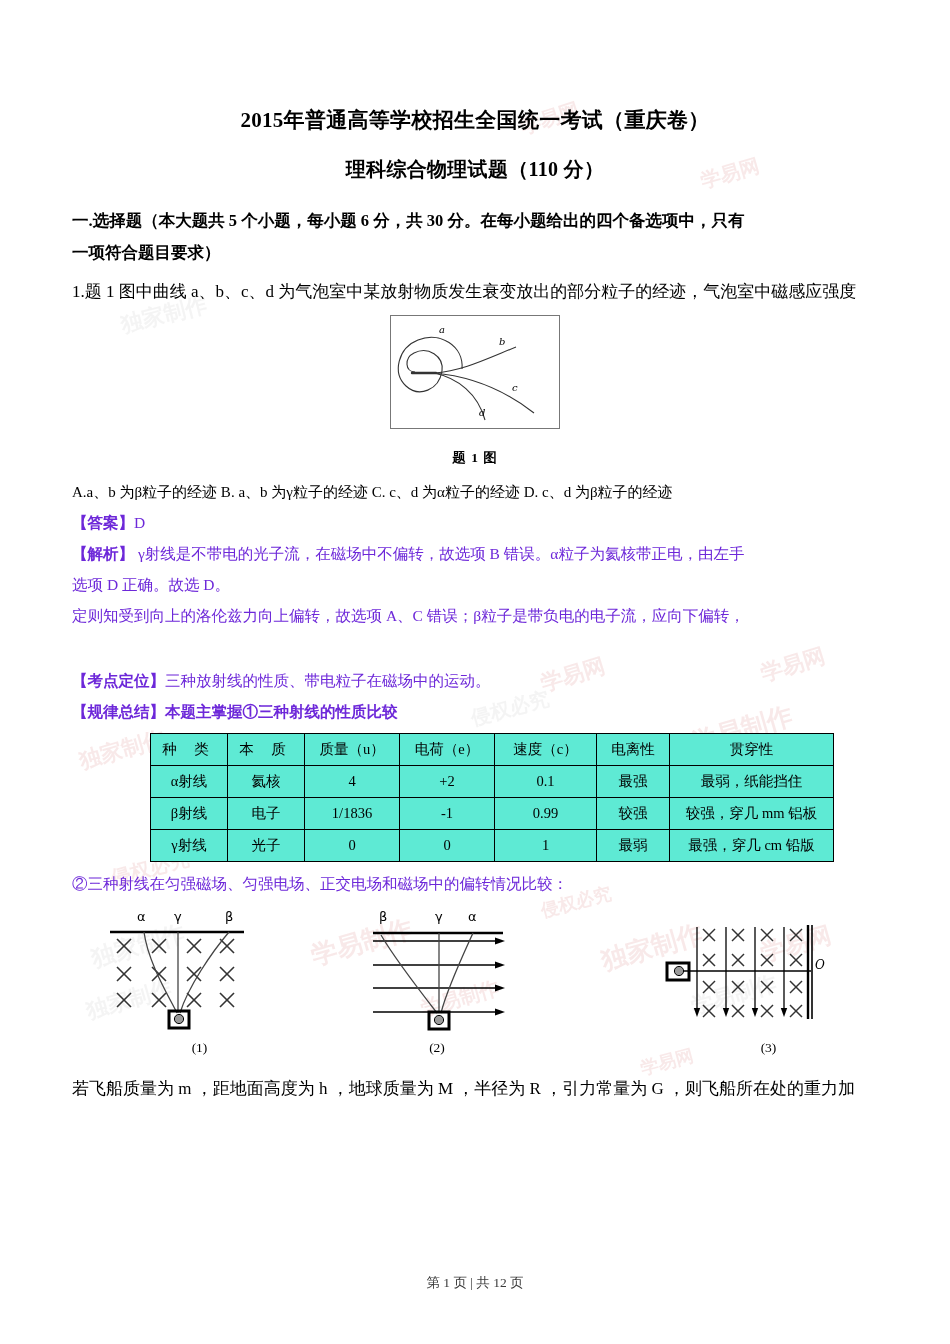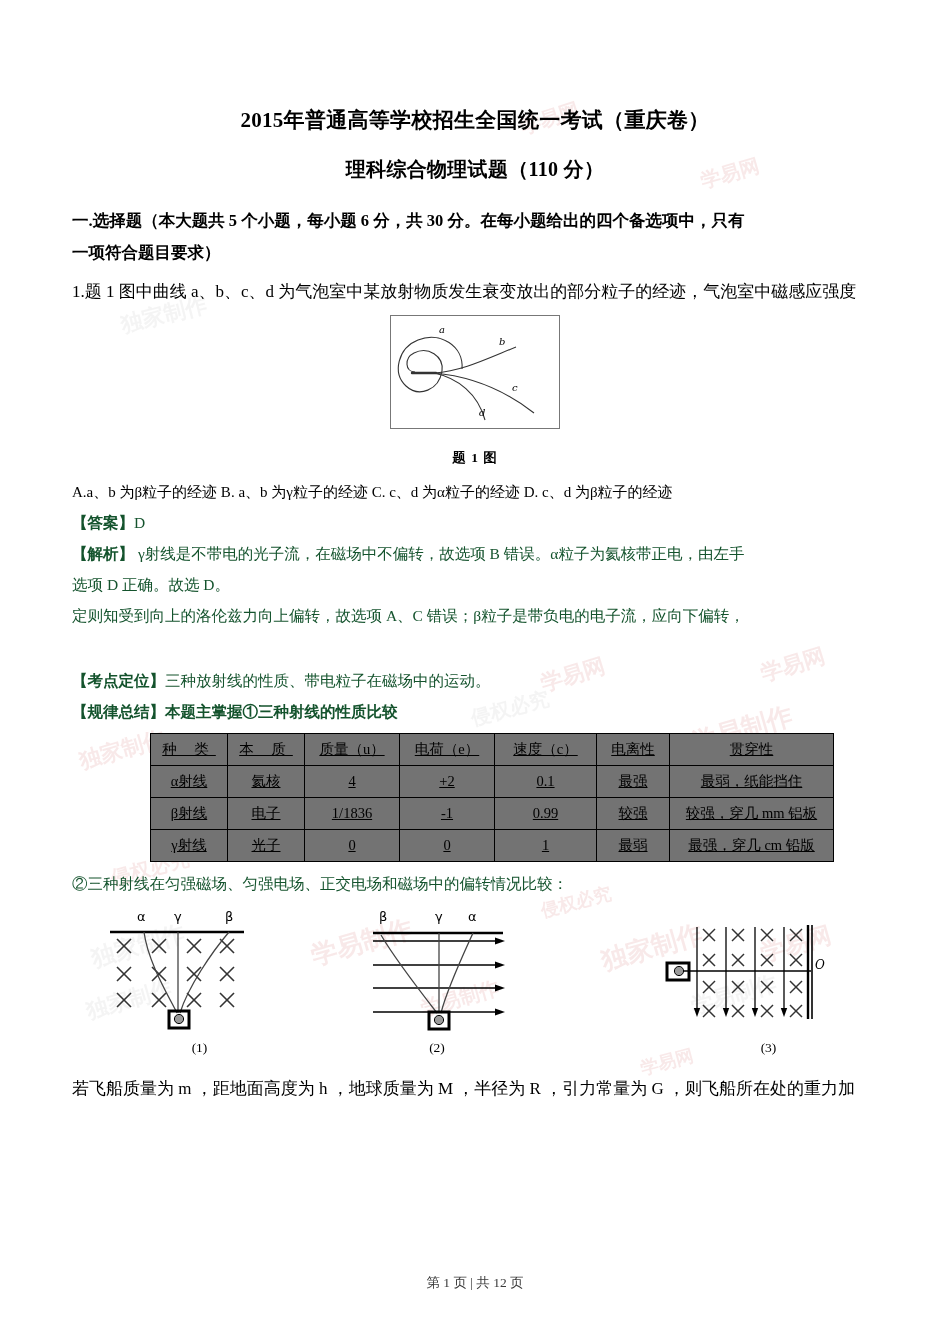--- a/index.html
+++ b/index.html
@@ -68,21 +68,21 @@
   }
   .body-text {
     font-size: 17px;
     line-height: 2.0;
     text-align: justify;
     margin: 0;
   }
   .q-text { margin-top: 6px; }
   .opts { font-size: 15px; line-height: 2.0; margin: 0; }
   .red-line {
-    color: #14532d;
+    color: #6d28d9;
     font-size: 15.5px;
     line-height: 2.0;
     text-align: justify;
     margin: 0;
   }
   .red-strong { font-weight: bold; }
 
   
   .fig1-wrap { text-align: center; margin-top: 6px; }
   .fig1-box {
@@ -100,22 +100,21 @@
     margin-top: 19px;
     letter-spacing: 1px;
   }
 
   
   .prop-table {
     border-collapse: collapse;
     width: 648px;
     margin: 6px 0 0 78px;
     table-layout: fixed;
-    background: #737373;
-    text-decoration: underline;
+    background: #5eead4;
   }
   .prop-table td, .prop-table th {
     border: 1px solid #000;
     text-align: center;
     font-size: 14.5px;
     font-family: "Liberation Serif", "DejaVu Serif", serif;
     padding: 6px 2px;
     font-weight: normal;
     white-space: nowrap;
   }

